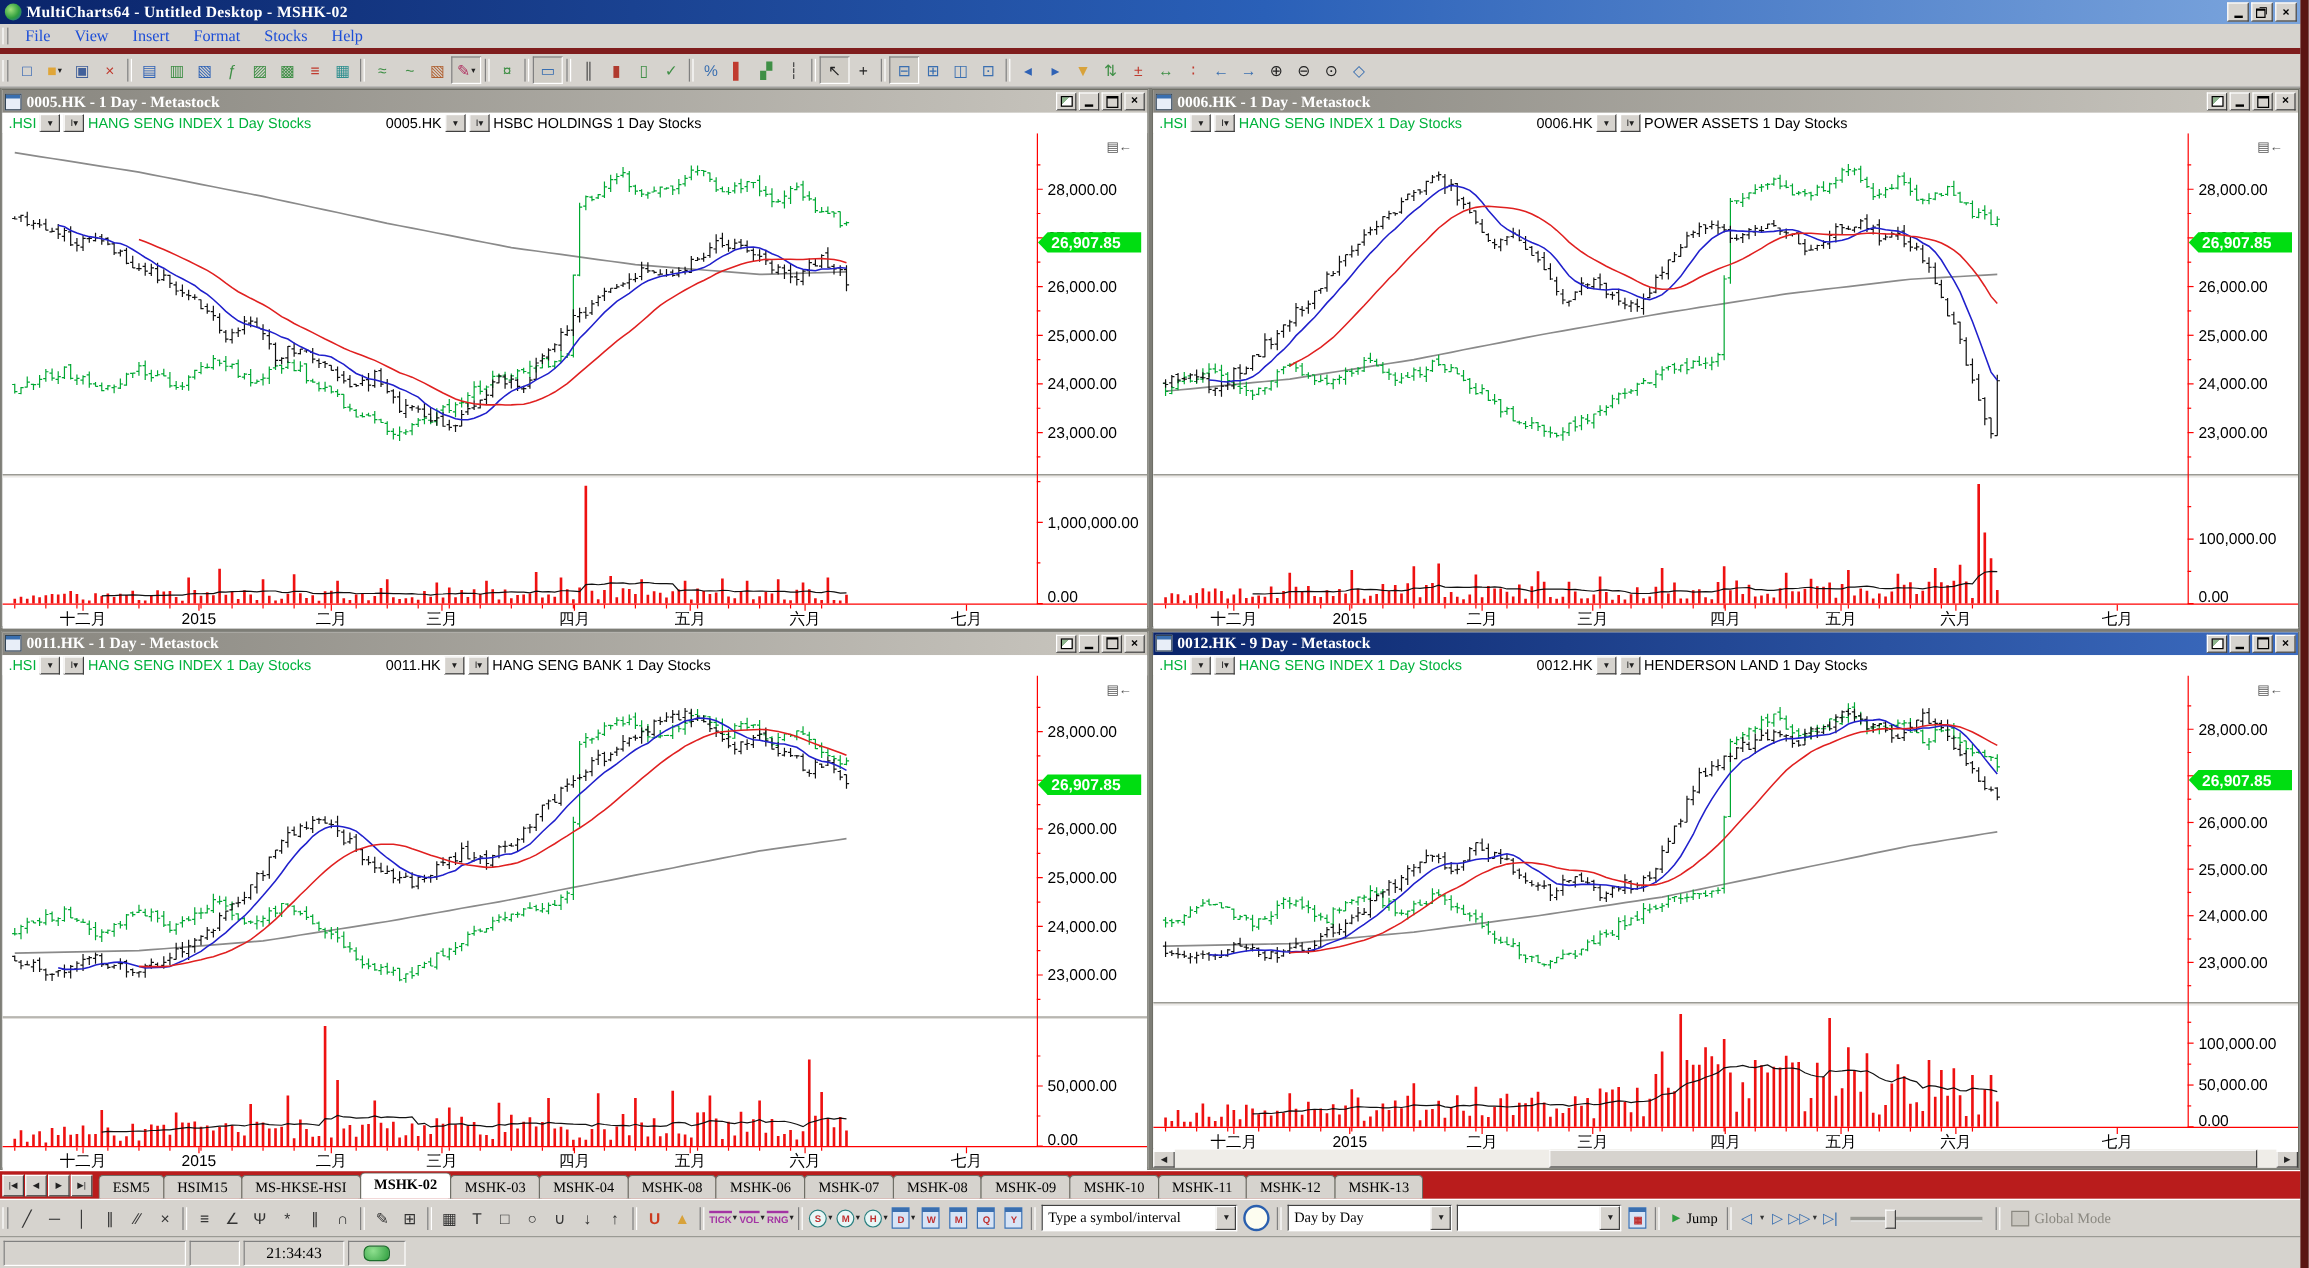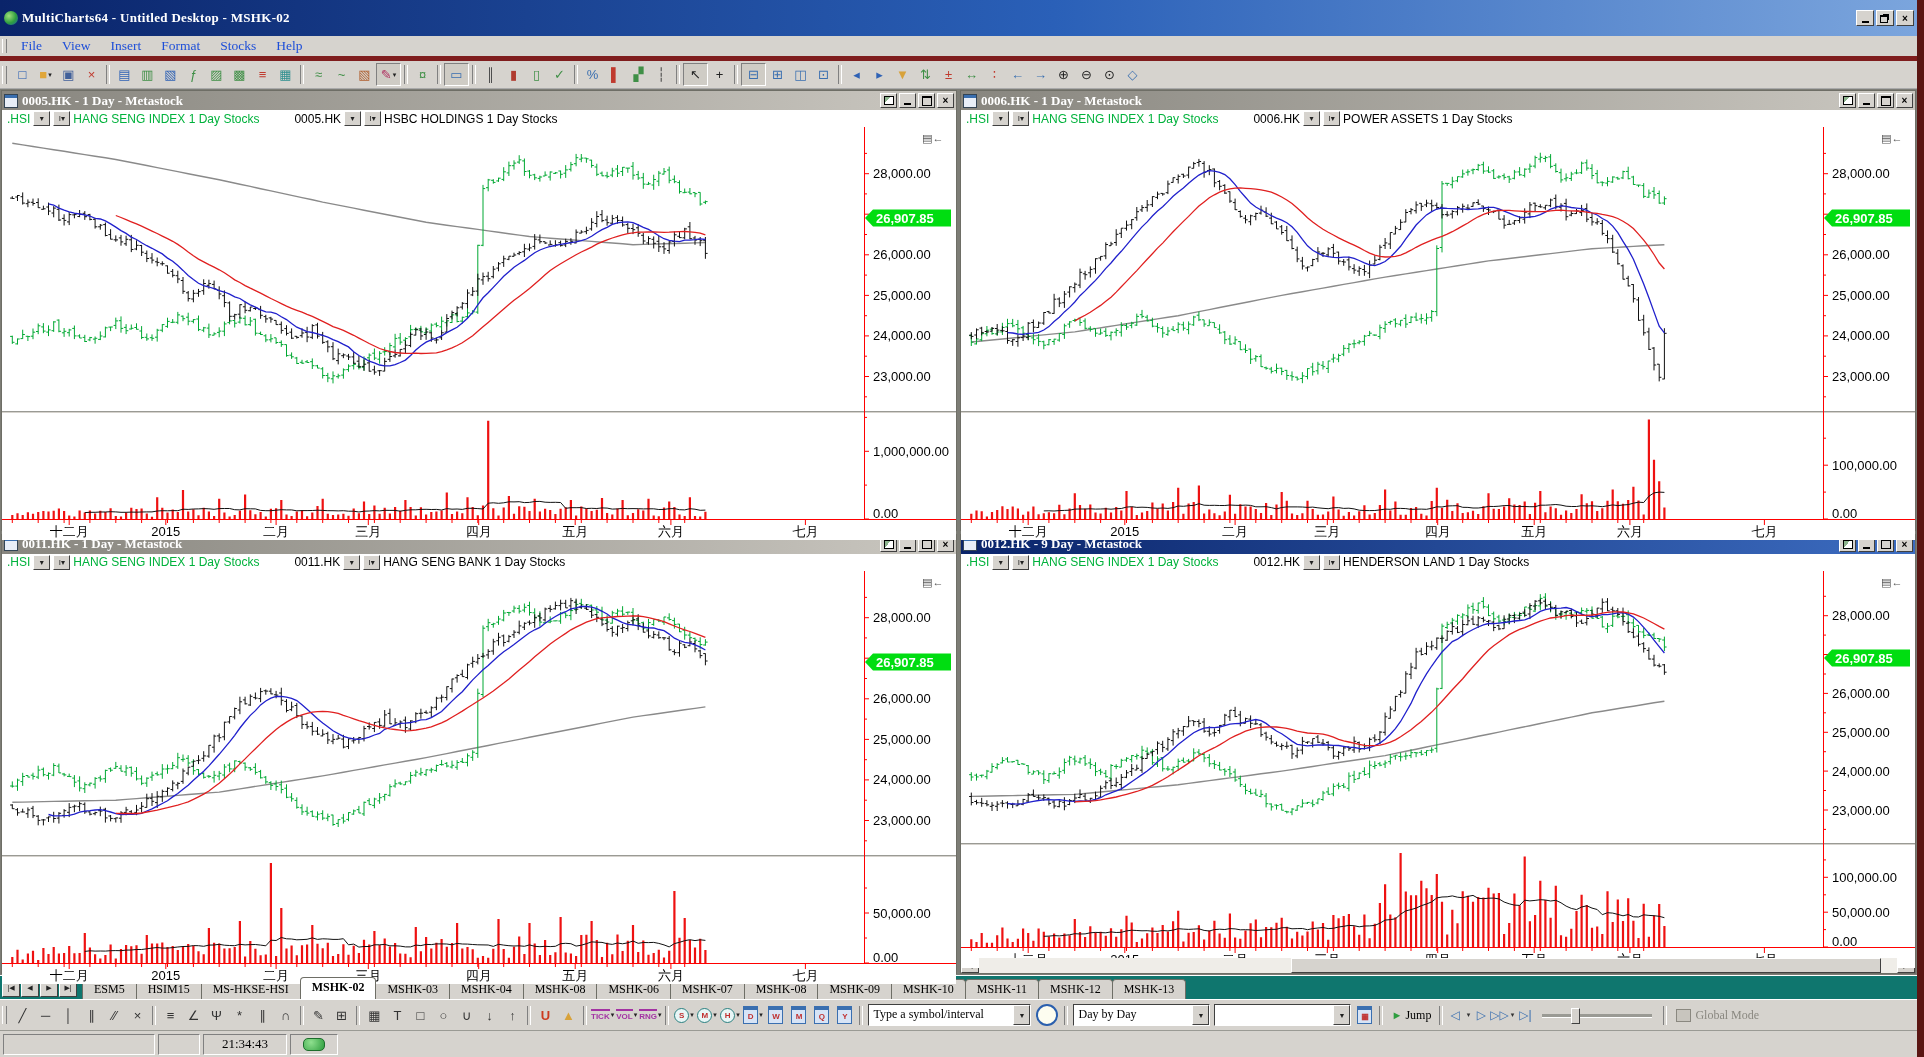--- a/index.html
+++ b/index.html
@@ -2,21 +2,21 @@
 <html><head>
 <meta charset="utf-8">
 <style>
   html,body{margin:0;padding:0;width:1924px;height:1057px;overflow:hidden;
     font-family:"Liberation Sans","DejaVu Sans",sans-serif;background:#d6d3ce;}
   body{display:flex;}
   #app{flex:1;display:flex;flex-direction:column;height:1057px;background:#d6d3ce;}
   #desktop-strip{width:7px;background:#5a1512;}
 
   
-  #titlebar{height:36px;background:linear-gradient(90deg,#0a246a,#2a60b8 55%,#7ba5dd);
+  #titlebar{height:20px;background:linear-gradient(90deg,#0a246a,#2a60b8 55%,#7ba5dd);
     color:#fff;display:flex;align-items:center;padding:0 3px;
     font:bold 13px "Liberation Serif",serif;flex:0 0 auto;}
   #app-icon{width:14px;height:14px;border-radius:50%;
     background:radial-gradient(circle at 35% 35%,#9fe07a,#2f9e3f 55%,#1a5fae);margin:0 4px 0 1px;}
   #titlebar .ttl{flex:1;letter-spacing:.3px;}
   .winbtns{display:flex;gap:2px;}
   .wbtn{width:16px;height:14px;background:#d6d3ce;border:1px solid;
     border-color:#fff #404040 #404040 #fff;display:flex;align-items:center;justify-content:center;
     font:bold 10px "Liberation Sans",sans-serif;color:#000;}
   .g-min{width:7px;height:2px;background:#000;margin-top:7px;}
@@ -53,34 +53,34 @@
   .ct-bar.active{background:linear-gradient(90deg,#0a246a,#3c6cc0);}
   .ct-ico{width:12px;height:12px;background:#e8eef8;border:1px solid #345;margin-right:4px;
     box-shadow:inset 0 3px 0 #3a6fb0;}
   .ct-title{flex:1;white-space:nowrap;overflow:hidden;}
   .ct-bar .wbtn{width:15px;height:13px;}
   .ct-status{height:17px;flex:0 0 auto;background:#fff;display:flex;align-items:center;
     font:12px "Liberation Sans",sans-serif;color:#000;padding-left:5px;gap:3px;white-space:nowrap;}
   .ct-status .green{color:#00b23c;}
   .mini-btn{height:13px;min-width:13px;background:#d6d3ce;border:1px solid;border-color:#fff #404040 #404040 #fff;
     font:8px "Liberation Sans",sans-serif;display:flex;align-items:center;justify-content:center;padding:0 1px;color:#222;}
-  .stock-gap{margin-left:32px;}
+  .stock-gap{margin-left:59px;}
   .ct-plot{flex:1;position:relative;min-height:0;}
   .ct-plot svg{position:absolute;left:0;top:0;}
 
   
   .ct-scroll{height:15px;flex:0 0 auto;background:#d6d3ce;display:flex;align-items:stretch;border-top:1px solid #9a9a94;}
   .sc-btn{width:16px;background:#d6d3ce;border:1px solid;border-color:#fff #404040 #404040 #fff;
     font-size:7px;display:flex;align-items:center;justify-content:center;color:#222;}
   .sc-track{flex:1;position:relative;background:#efede8;}
   .sc-thumb{position:absolute;top:0;bottom:0;left:34%;width:64%;background:#d6d3ce;
     border:1px solid;border-color:#fff #404040 #404040 #fff;}
 
   
-  #tabbar{height:23px;flex:0 0 auto;background:#0f766e;display:flex;align-items:flex-end;border-top:1px solid #fff;padding-left:2px;}
+  #tabbar{height:23px;flex:0 0 auto;background:#b91c1c;display:flex;align-items:flex-end;border-top:1px solid #fff;padding-left:2px;}
   .tab-nav{width:16px;height:16px;margin:0 1px 2px 0;background:#d6d3ce;border:1px solid;
     border-color:#fff #404040 #404040 #fff;font-size:7px;display:flex;align-items:center;justify-content:center;color:#222;}
   #tab-strip{display:flex;align-items:flex-end;margin-left:4px;}
   .tab{font:12px "Liberation Serif",serif;color:#000;background:#d6d3ce;border:1px solid #6e6e66;border-bottom:none;
     padding:2px 11px 2px;margin-right:-1px;border-radius:4px 4px 0 0;}
   .tab.active{background:#fff;font-weight:bold;padding-bottom:4px;position:relative;z-index:2;}
 
   
   #toolbar-bottom{height:30px;flex:0 0 auto;display:flex;align-items:center;padding-left:2px;border-top:1px solid #fff;}
   .combo{display:flex;align-items:stretch;height:20px;background:#fff;border:1px solid;border-color:#404040 #fff #fff #404040;margin:0 2px;gap:18px;}

